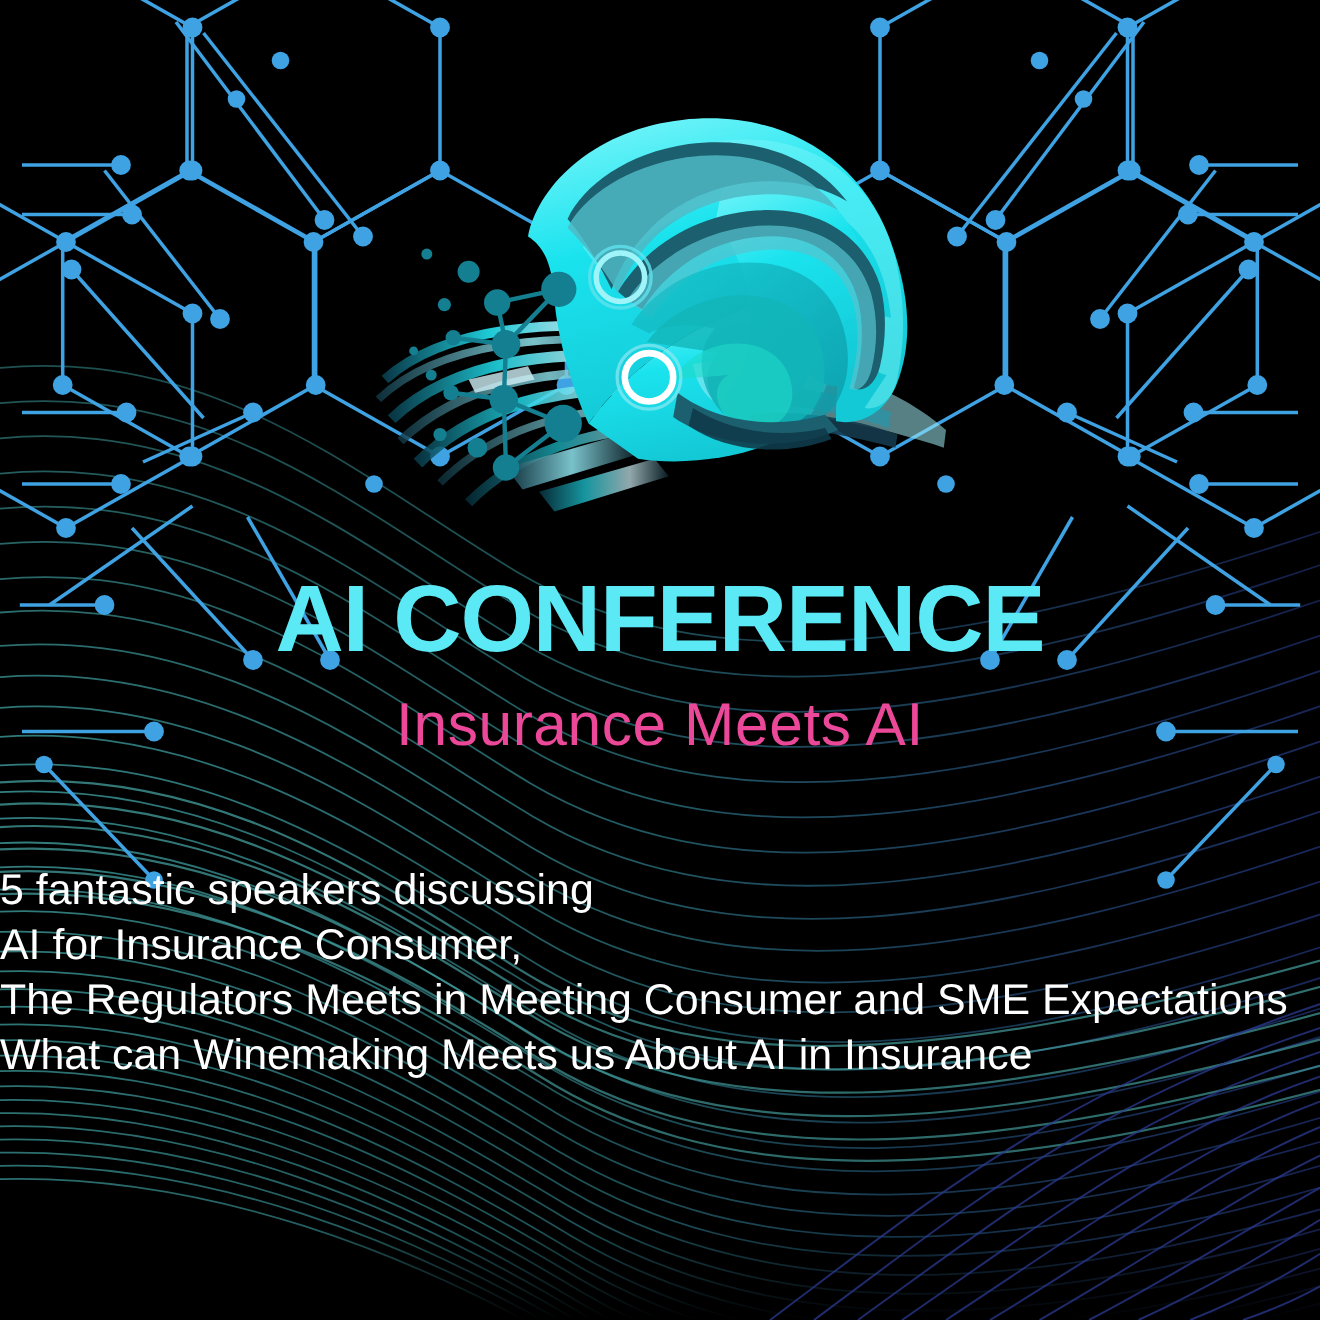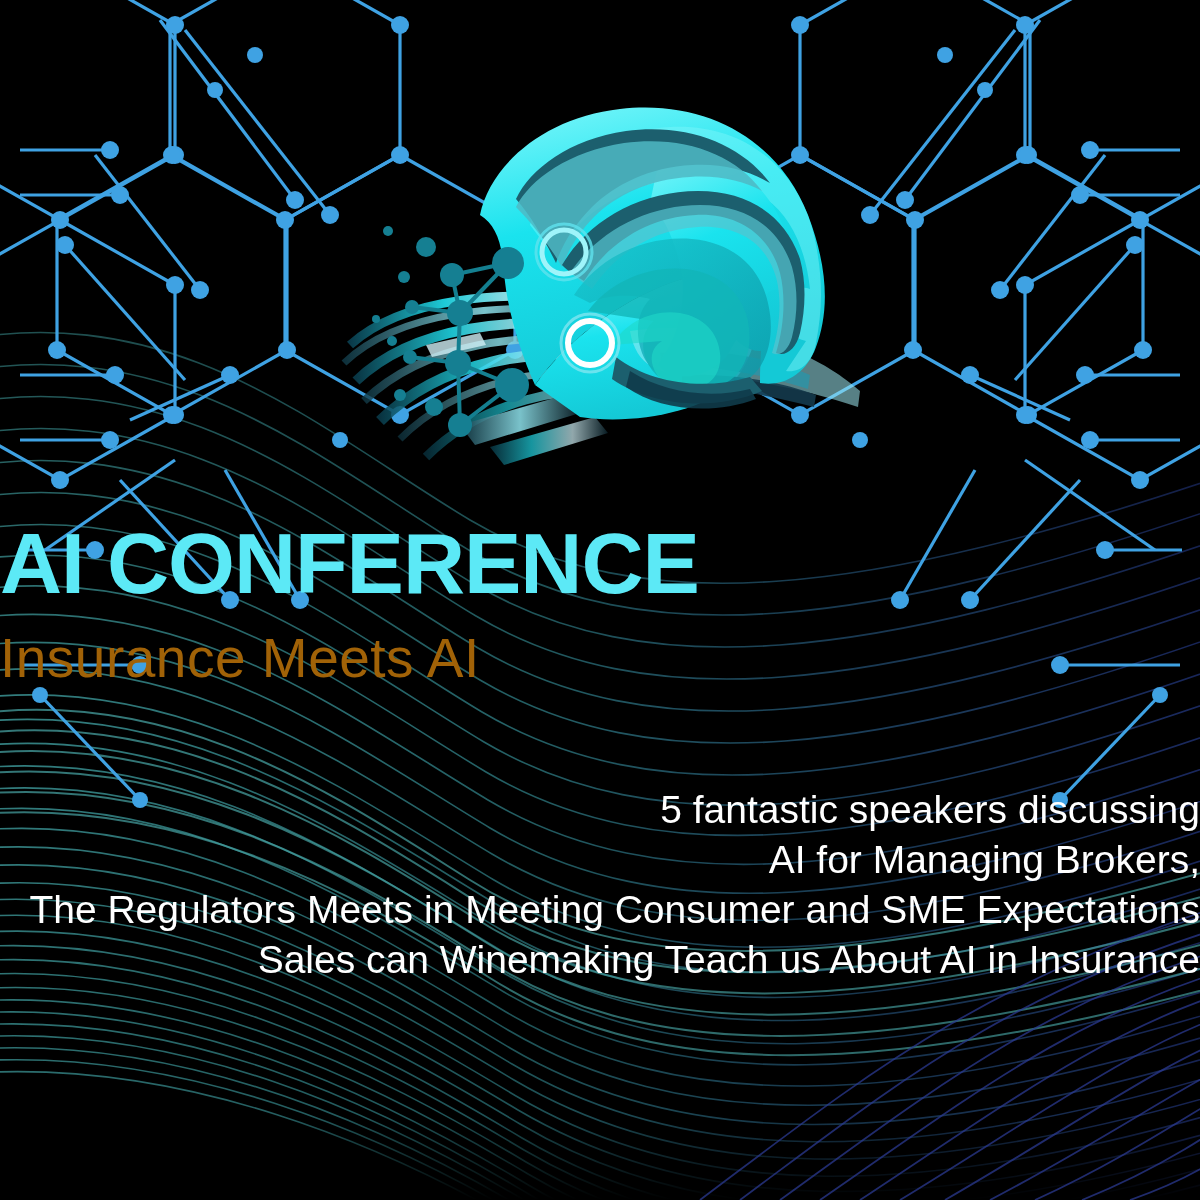--- a/index.html
+++ b/index.html
@@ -33,48 +33,48 @@
     height: 400px;
   }
   #logo-wrap svg { display:block; width: 100%; height: 100%; }
 
   
   #text-block {
     position: absolute;
     left: 0;
     top: 520px;
     width: 1200px;
-    text-align: left;
+    text-align: center;
   }
   #main-title {
     font-family: "Liberation Sans", sans-serif;
     font-weight: bold;
     font-size: 86px;
     letter-spacing: -1px;
     line-height: 1.02;
     color: #5ce9f6;
     margin: 0;
     white-space: nowrap;
   }
   #subtitle {
     font-family: "Liberation Sans", sans-serif;
     font-weight: 300;
     font-size: 55px;
     letter-spacing: 0.5px;
     line-height: 1.1;
-    color: #a16207;
+    color: #ec4899;
     margin: 20px 0 0 0;
     white-space: nowrap;
   }
   #detail-lines {
     position: absolute;
     left: 0;
     top: 785px;
     width: 1200px;
-    text-align: right;
+    text-align: left;
   }
   .detail-line {
     font-family: "Liberation Sans", sans-serif;
     font-weight: 400;
     font-size: 39px;
     line-height: 50px;
     color: #ffffff;
     white-space: nowrap;
     margin: 0;
   }
@@ -454,18 +454,18 @@
     </svg>
   </div>
 
   <div id="text-block">
     <h1 id="main-title">AI CONFERENCE</h1>
     <div id="subtitle">Insurance Meets AI</div>
   </div>
 
   <div id="detail-lines">
     <p class="detail-line">5 fantastic speakers discussing</p>
-    <p class="detail-line">AI for Managing Brokers,</p>
+    <p class="detail-line">AI for Insurance Consumer,</p>
     <p class="detail-line">The Regulators Meets in Meeting Consumer and SME Expectations</p>
-    <p class="detail-line">Sales can Winemaking Teach us About AI in Insurance</p>
+    <p class="detail-line">What can Winemaking Meets us About AI in Insurance</p>
   </div>
 
 </div>
 
 </body></html>

